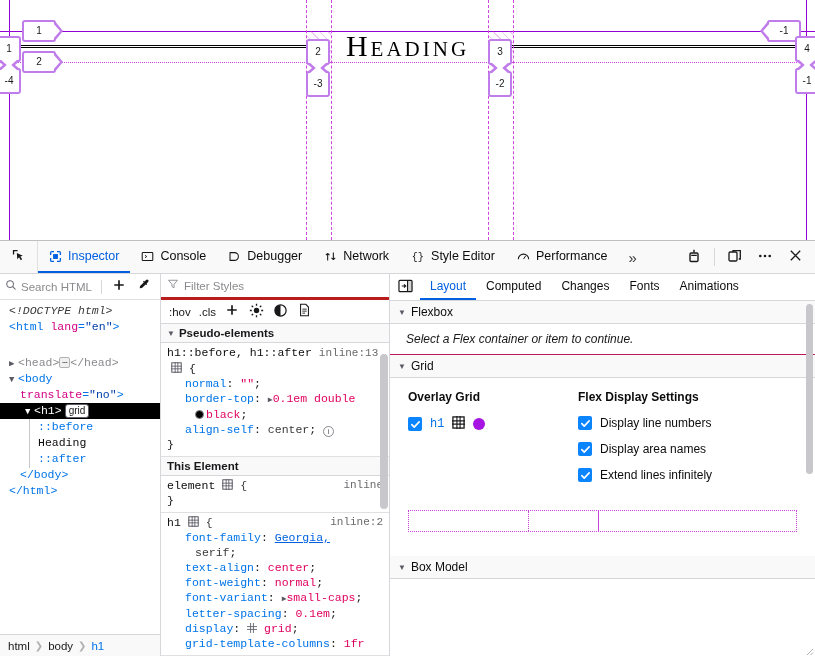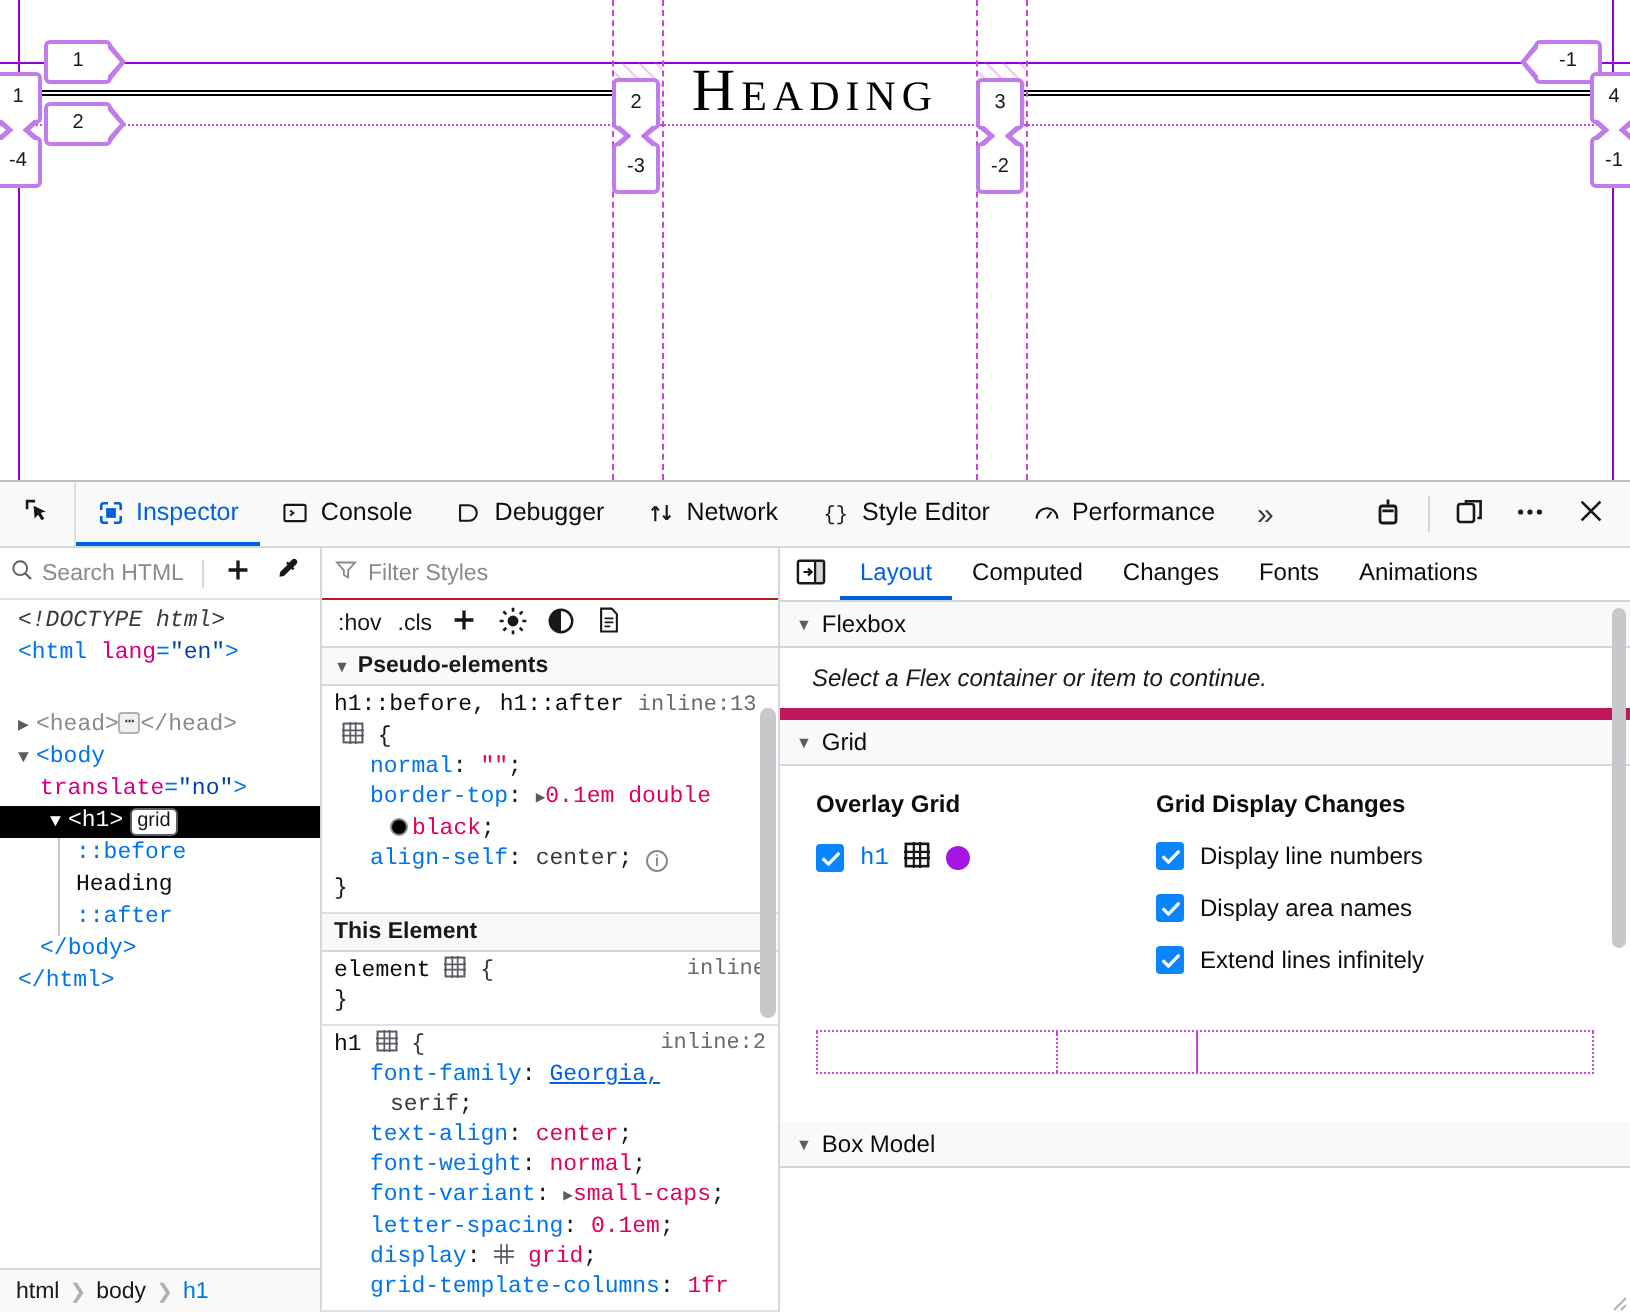--- a/index.html
+++ b/index.html
@@ -194,21 +194,21 @@
     border-top:1px solid #d7d7db; background:#f9f9fa; padding-left:8px;
     font-size:11.5px; color:#18181a;
   }
   .bc-sep { color:#b1b1b3; font-size:10px; }
   .bc-item.cur { color:#0074e8; }
 
   
   .rules-pane { width:229px; flex:0 0 229px; display:flex; flex-direction:column; border-right:1px solid #d7d7db; min-width:0; position:relative;}
   .rules-filter {
     height:26px; flex:0 0 auto; display:flex; align-items:center; gap:5px;
-    border-bottom:1px solid #b91c1c; padding-left:6px;
+    border-bottom:3px solid #b91c1c; padding-left:6px;
   }
   .rules-filter .ph { color:#8a8a8e; font-size:11.5px; }
   .rules-tools {
     height:24px; flex:0 0 auto; display:flex; align-items:center; gap:2px;
     border-bottom:1px solid #d7d7db; padding-left:5px; background:#fff;
   }
   .rt-txt { font-size:11.5px; color:#18181a; padding:0 3px; }
   .rt-btn { width:22px; height:20px; display:flex; align-items:center; justify-content:center; }
   .rules-scroll { flex:1 1 auto; overflow:hidden; position:relative; }
   .rules-header {
@@ -255,21 +255,21 @@
     display:flex; align-items:center; padding:0 10px; font-size:12px;
     border-bottom:2px solid transparent; color:#0c0c0d;
   }
   .lt-tab.active { color:#0060df; border-bottom-color:#0060df; }
   .layout-scroll { flex:1 1 auto; overflow:hidden; position:relative; background:#fff; }
   .accordion-head {
     height:23px; display:flex; align-items:center; gap:5px;
     background:#f9f9fa; border-bottom:1px solid #d7d7db;
     padding-left:8px; font-size:12px; color:#0c0c0d;
   }
-  .acc-note { padding:8px 16px; font-style:italic; font-size:12px; color:#18181a; border-bottom:6px solid #be185d;}
+  .acc-note { padding:8px 16px; font-style:italic; font-size:12px; color:#18181a; border-bottom:1px solid #be185d;}
   .grid-body { padding:12px 0 0 0; }
   .grid-cols { display:flex; padding:0 0 0 18px; }
   .gcol-a { width:170px; }
   .gcol-b { flex:1; }
   .gc-title { font-size:12px; font-weight:bold; color:#0c0c0d; margin-bottom:12px; }
   .chk-row { display:flex; align-items:center; gap:8px; margin-bottom:12px; font-size:12px; }
   .chk {
     width:14px;height:14px;border-radius:2px;background:#0a84ff;
     display:flex;align-items:center;justify-content:center;flex:0 0 auto;
   }
@@ -740,21 +740,21 @@
                 <span>
                   <svg width="13" height="13" viewBox="0 0 14 14">
                       <rect x="1" y="1" width="12" height="12" fill="none" stroke="#18181a" stroke-width="1.4"></rect>
                       <path d="M5.3 0v14M8.7 0v14M0 5.3h14M0 8.7h14" stroke="#18181a" stroke-width="1.2"></path>
                     </svg>
                 </span>
                 <span class="color-dot"></span>
               </div>
             </div>
             <div class="gcol-b">
-              <div class="gc-title">Grid Display Changes</div>
+              <div class="gc-title">Flex Display Settings</div>
 
               <div class="chk-row">
                 <span class="chk">
                   <svg width="11" height="11" viewBox="0 0 12 12">
                       <path d="M2 6.2l2.6 2.6L10 3.2" fill="none" stroke="#fff" stroke-width="1.8" stroke-linecap="round" stroke-linejoin="round"></path>
                     </svg>
                 </span>
                 <span>Display line numbers</span>
               </div>
               <div class="chk-row">

